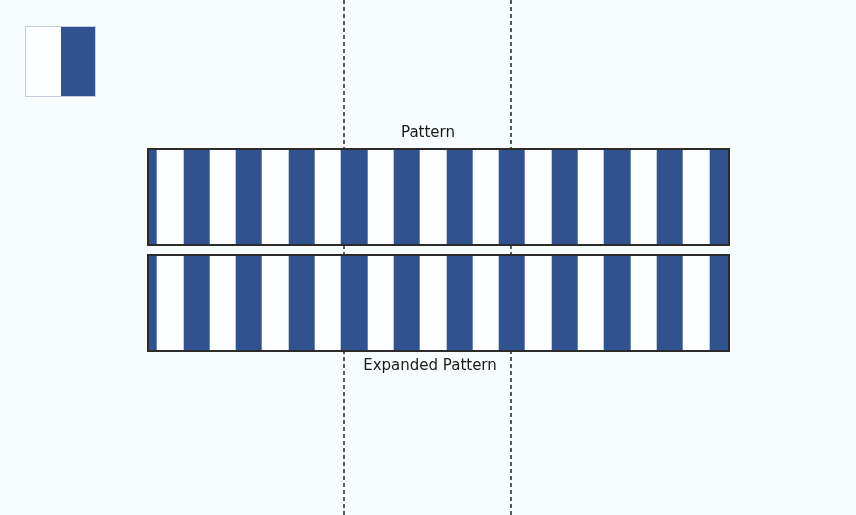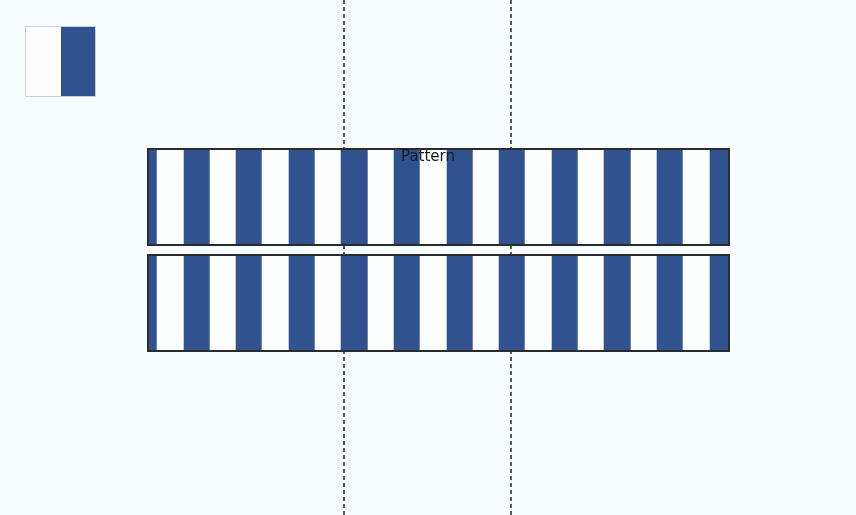--- a/index.html
+++ b/index.html
@@ -53,21 +53,21 @@
 
   
   .label {
     position: absolute;
     z-index: 3;
     font-size: 15px;
     line-height: 17px;
     white-space: nowrap;
     transform: translateX(-50%);
   }
-  .label-pattern  { left: 428px; top: 124px; margin-top: 24px; }
+  .label-pattern  { left: 428px; top: 124px; }
   .label-expanded { left: 430px; top: 357px; }
 </style>
 </head>
 <body style="background: rgb(247, 252, 253);">
 
 <div class="canvas" style="background: rgb(247, 252, 253);">
 
   <div class="guide guide-left" style="background: repeating-linear-gradient(rgb(90, 90, 90) 0px, rgb(90, 90, 90) 4px, transparent 4px, transparent 7px);"></div>
 
   <div class="guide guide-right" style="background: repeating-linear-gradient(rgb(90, 90, 90) 0px, rgb(90, 90, 90) 4px, transparent 4px, transparent 7px);"></div>
@@ -76,14 +76,15 @@
     <div class="swatch-half" style="background: rgb(253, 254, 255);"></div>
     <div class="swatch-half" style="background: rgb(48, 82, 143);"></div>
   </div>
 
   <div class="label label-pattern" style="color: rgb(26, 26, 26);">Pattern</div>
 
   <div class="bar bar-pattern" style="background: repeating-linear-gradient(90deg, rgb(48, 82, 143) 0px, rgb(48, 82, 143) 26.3px, rgb(252, 254, 255) 26.3px, rgb(252, 254, 255) 52.6px) -18.3px 0px; border-color: rgb(43, 43, 43);"></div>
 
   <div class="bar bar-expanded" style="background: repeating-linear-gradient(90deg, rgb(48, 82, 143) 0px, rgb(48, 82, 143) 26.3px, rgb(252, 254, 255) 26.3px, rgb(252, 254, 255) 52.6px) -18.3px 0px; border-color: rgb(43, 43, 43);"></div>
 
+  <div class="label label-expanded" style="color: rgb(26, 26, 26);">Expanded Pattern</div>
 
 </div>
 
 </body></html>

